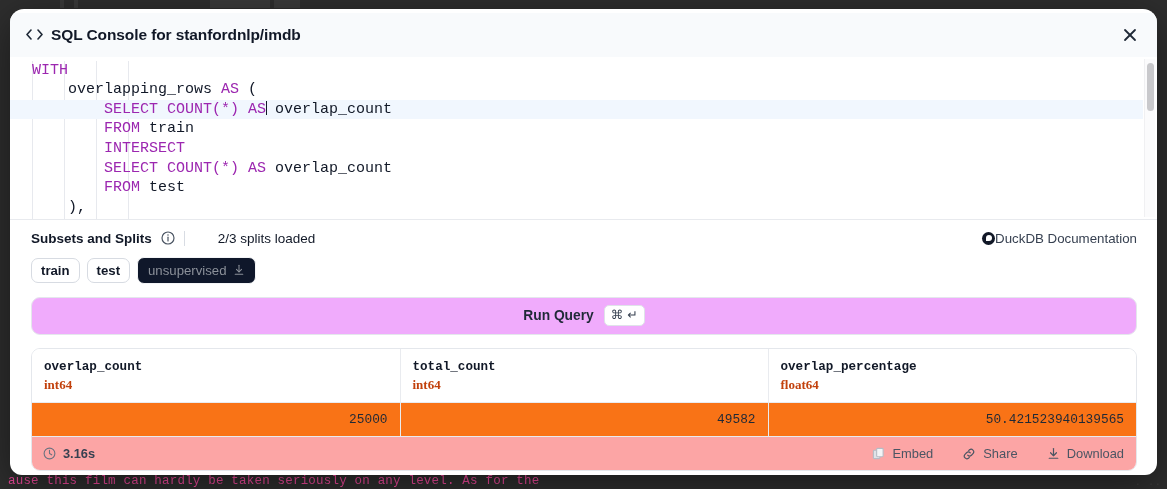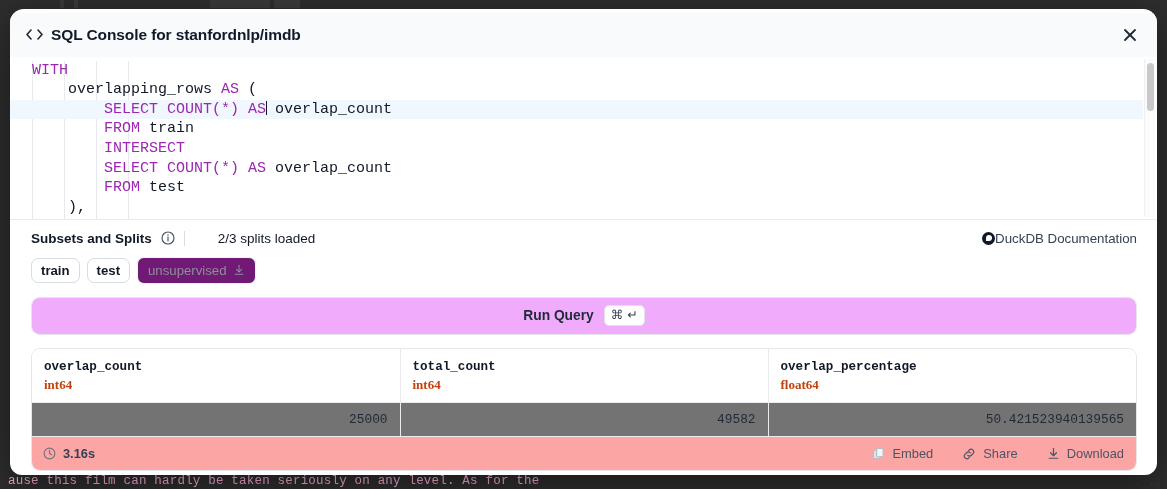--- a/index.html
+++ b/index.html
@@ -8,21 +8,21 @@
     font-family: "Liberation Sans", sans-serif;
     background: #2b2b2b;
   }
   .page-backdrop {
     position: absolute; inset: 0;
     background: #2e2e2e;
   }
   .backdrop-text {
     position: absolute; left: 8px; top: 474px;
     font-family: "Liberation Mono", monospace;
-    font-size: 12.5px; color: #f9a8d4; white-space: nowrap;
+    font-size: 12.5px; color: #ec4899; white-space: nowrap;
     letter-spacing: .2px;
     text-align: right;
   }
   .backdrop-topbits {
     position: absolute; top: 0; left: 60px;
     width: 280px; height: 10px;
   }
   .backdrop-topbits i {
     position: absolute; display: block; background: #3b3b3b;
   }
@@ -124,21 +124,21 @@
     content: ""; position: absolute; left: 4px; top: 3.5px;
     width: 6px; height: 6px; background: #fff; border-radius: 50% 50% 50% 0;
   }
   .split-pills { display: flex; align-items: center; gap: 7px; margin-top: 11px; }
   .pill {
     font-size: 13.2px; font-weight: 700; color: #111827;
     border: 1px solid #d7dbe2; background: #fff;
     border-radius: 7px; padding: 4px 9px; cursor: pointer; line-height: 1.15;
   }
   .pill.muted {
-    background: #701a75; border-color: #f3f4f6; color: #8b9099;
+    background: #0f172a; border-color: #f3f4f6; color: #8b9099;
     font-weight: 500; display: inline-flex; align-items: center; gap: 7px;
     padding: 5px 10px;
   }
 
   
   .run-query {
     margin: 13px 20px 2px 21px;
     height: 38px; border: 1px solid #e4e7ec; border-radius: 9px;
     background: #f0abfc;
     display: flex; align-items: center; justify-content: center; gap: 10px;
@@ -166,21 +166,21 @@
   .res-table th:last-child { border-right: none; }
   .col-name {
     font-family: "Liberation Mono", monospace; font-size: 12.6px;
     font-weight: 700; color: #111827; display: block; line-height: 1.35;
   }
   .col-type {
     font-family: Liberation Serif, serif; font-size: 13px;
     color: #c2410c; display: block; line-height: 1.35;
   }
   .res-table td {
-    text-align: right; padding: 9px 12px; background: #737373;
+    text-align: right; padding: 9px 12px; background: #f97316;
     border-right: 1px solid #e9ebef;
     font-family: "Liberation Mono", monospace;
     font-size: 12.8px; color: #1f2937;
   }
   .res-table td:last-child { border-right: none; }
   .res-footer {
     display: flex; align-items: center;
     height: 34px; padding: 0 12px 0 11px; background: #fca5a5;
     border-top: 1px solid #e9ebef;
   }

